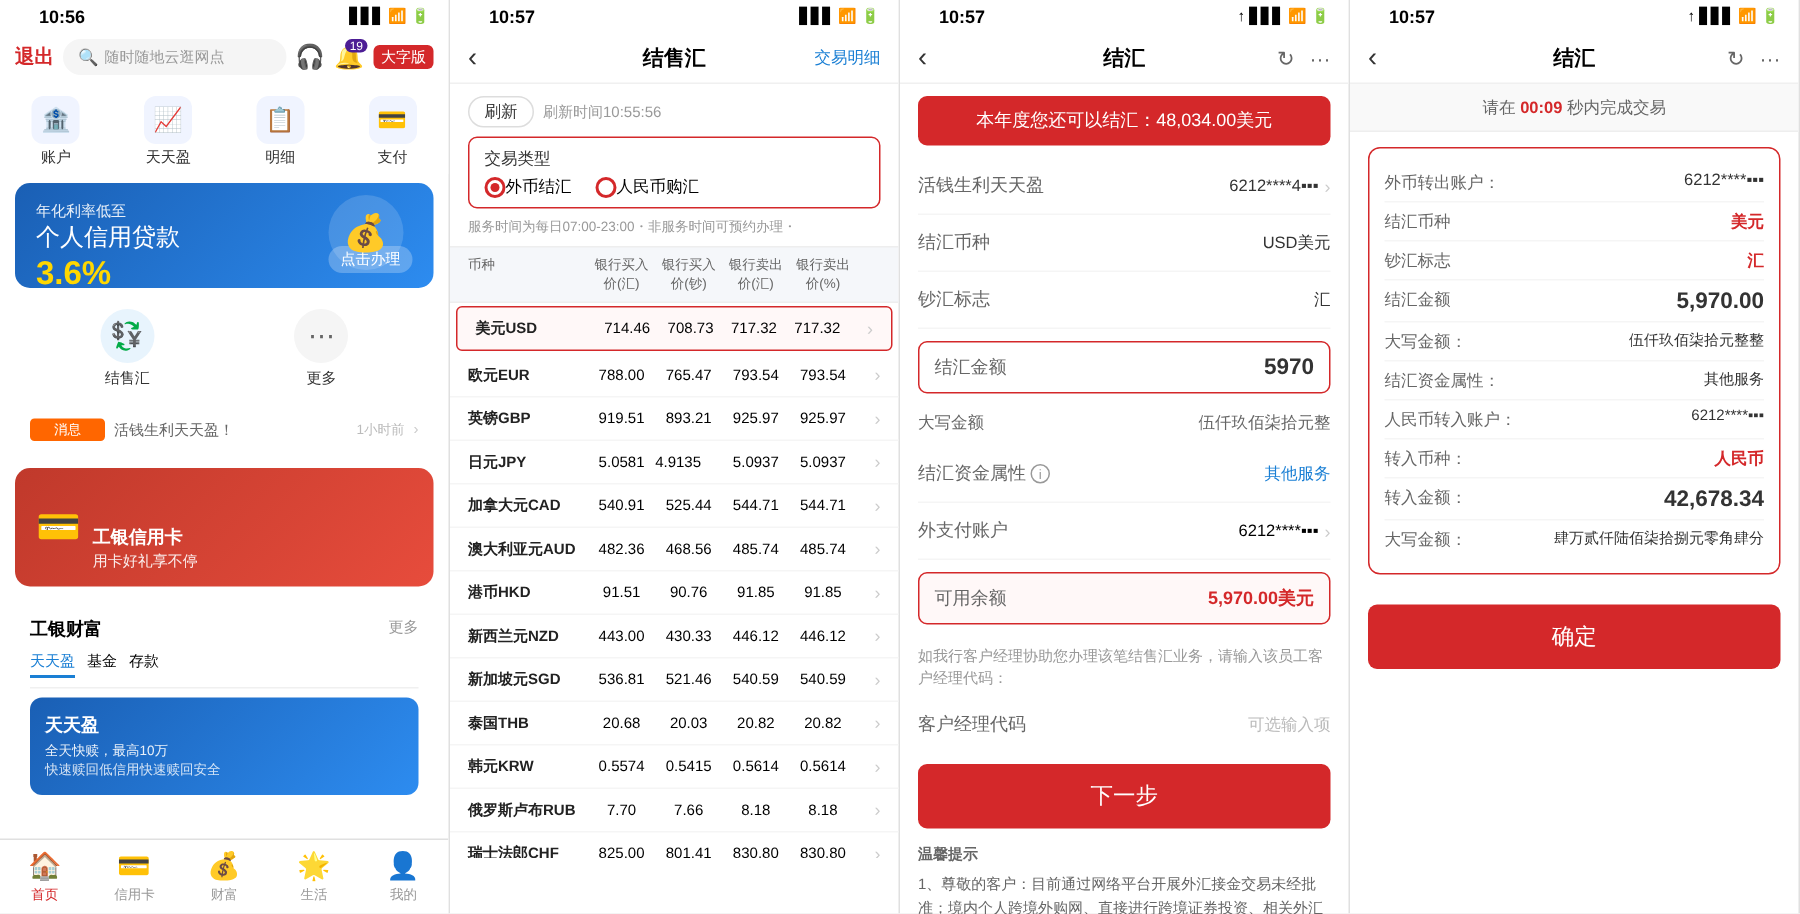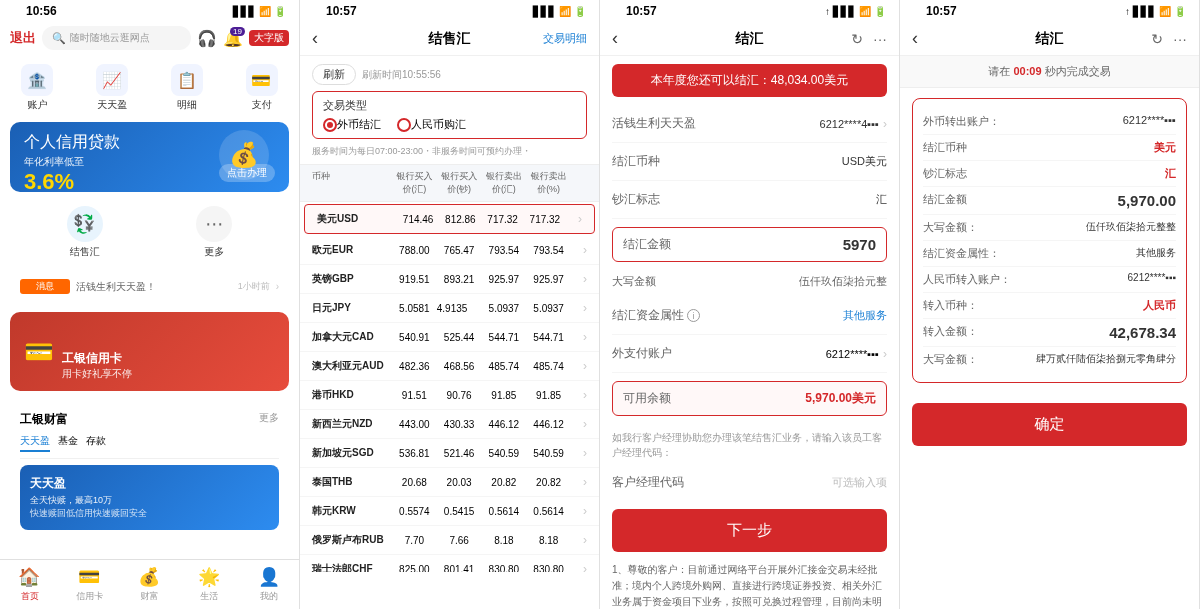--- a/index.html
+++ b/index.html
@@ -495,22 +495,22 @@
       <div class="p1-nav-icon">📋</div>
       <span>明细</span>
     </div>
     <div class="p1-nav-item">
       <div class="p1-nav-icon">💳</div>
       <span>支付</span>
     </div>
   </div>
 
   <div class="p1-banner">
+    <div style="font-size:10px;opacity:0.9;margin-top:2px;">年化利率低至</div>
     <div>个人信用贷款</div>
-    <div style="font-size:10px;opacity:0.9;margin-top:2px;">年化利率低至</div>
     <div style="font-size:22px;font-weight:700;color:#ffd700;">3.6%</div>
     <div class="p1-banner-btn">点击办理</div>
     <div style="position:absolute;right:20px;top:8px;width:50px;height:50px;background:rgba(255,255,255,0.15);border-radius:50%;display:flex;align-items:center;justify-content:center;font-size:24px;">💰</div>
   </div>
 
   <div class="p1-quick-nav">
     <div class="p1-quick-item">
       <div class="p1-quick-icon p1-jsh-icon">💱</div>
       <span>结售汇</span>
     </div>
@@ -622,21 +622,21 @@
     <span style="text-align:center;font-size:9px;">银行卖出价(汇)</span>
     <span style="text-align:center;font-size:9px;">银行卖出价(%)</span>
     <span></span>
   </div>
 
   <div class="p2-table-scroll">
 
     <div class="p2-table-row" style="border:1px solid #d4282a;border-radius:4px;background:#fff8f8;margin:2px 4px;">
       <span class="p2-currency">美元USD</span>
       <span style="text-align:center;">714.46</span>
-      <span style="text-align:center;">812.86</span>
+      <span style="text-align:center;">708.73</span>
       <span style="text-align:center;">717.32</span>
       <span style="text-align:center;">717.32</span>
       <span class="p2-chevron">›</span>
     </div>
     <div class="p2-table-row">
       <span class="p2-currency">欧元EUR</span>
       <span style="text-align:center;">788.00</span>
       <span style="text-align:center;">765.47</span>
       <span style="text-align:center;">793.54</span>
       <span style="text-align:center;">793.54</span>
@@ -816,20 +816,21 @@
     <div class="p3-note">如我行客户经理协助您办理该笔结售汇业务，请输入该员工客户经理代码：</div>
 
     <div class="p3-manager-field">
       <span class="p3-manager-label">客户经理代码</span>
       <span class="p3-manager-placeholder">可选输入项</span>
     </div>
 
     <div class="p3-btn">下一步</div>
 
     <div class="p3-tips">
+      <div class="p3-tips-title">温馨提示</div>
       <div>1、尊敬的客户：目前通过网络平台开展外汇接金交易未经批准；境内个人跨境外购网、直接进行跨境证券投资、相关外汇业务属于资金项目下业务，按照可兑换过程管理，目前尚未明确开放。直接或间接开展、参与上述相关外汇业务，请谨慎评估该笔外汇资交易，该笔财产安全...</div>
     </div>
   </div>
 </div>
 
 <div class="phone-panel">
   <div class="status-bar">
     <span class="status-time">10:57</span>
     <div class="status-icons">
       <span>↑</span>

